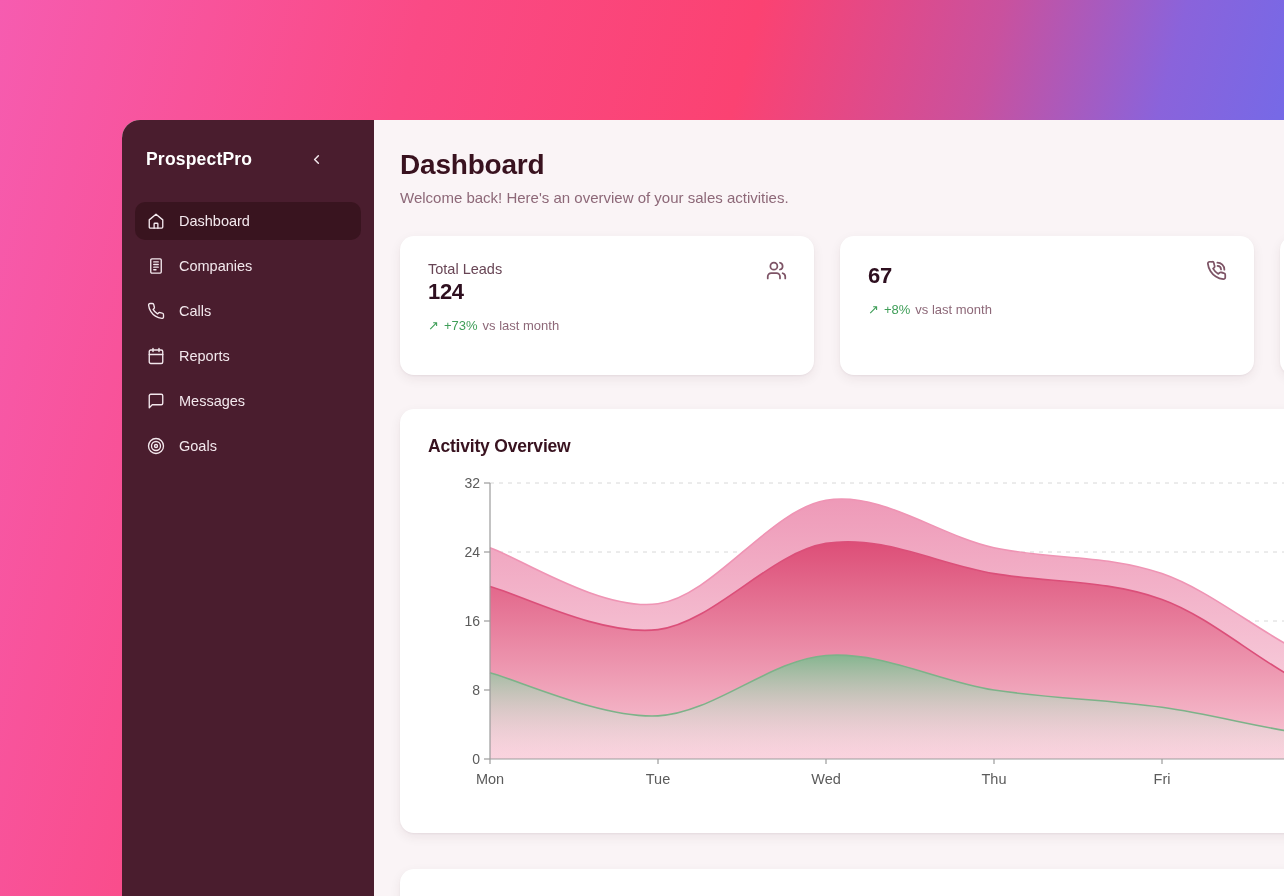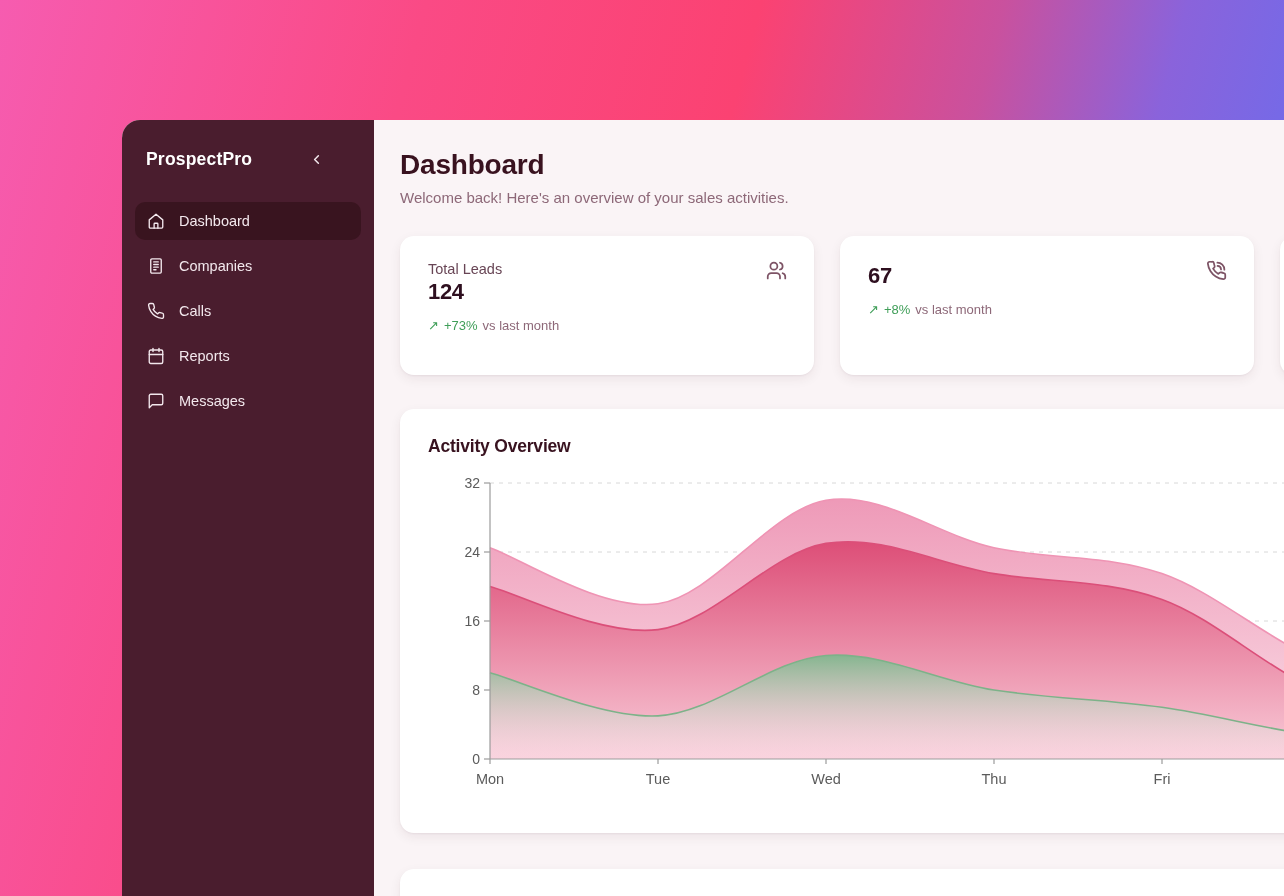--- a/index.html
+++ b/index.html
@@ -110,20 +110,30 @@
           </span>
           <span>Reports</span>
         </div>
         <div class="nav-item">
           <span class="icn">
             <svg viewBox="0 0 24 24">
               <path d="M21 15a2 2 0 0 1-2 2H7l-4 4V5a2 2 0 0 1 2-2h14a2 2 0 0 1 2 2z"></path>
             </svg>
           </span>
           <span>Messages</span>
+        </div>
+        <div class="nav-item">
+          <span class="icn">
+            <svg viewBox="0 0 24 24">
+              <circle cx="12" cy="12" r="10"></circle>
+              <circle cx="12" cy="12" r="6"></circle>
+              <circle cx="12" cy="12" r="2"></circle>
+            </svg>
+          </span>
+          <span>Goals</span>
         </div>
       </nav>
   </aside>
 
   <main class="main">
     <h1 class="page-title">Dashboard</h1>
     <p class="page-subtitle">Welcome back! Here's an overview of your sales activities.</p>
 
     <div class="stats-row">
         <div class="card stat-card">

